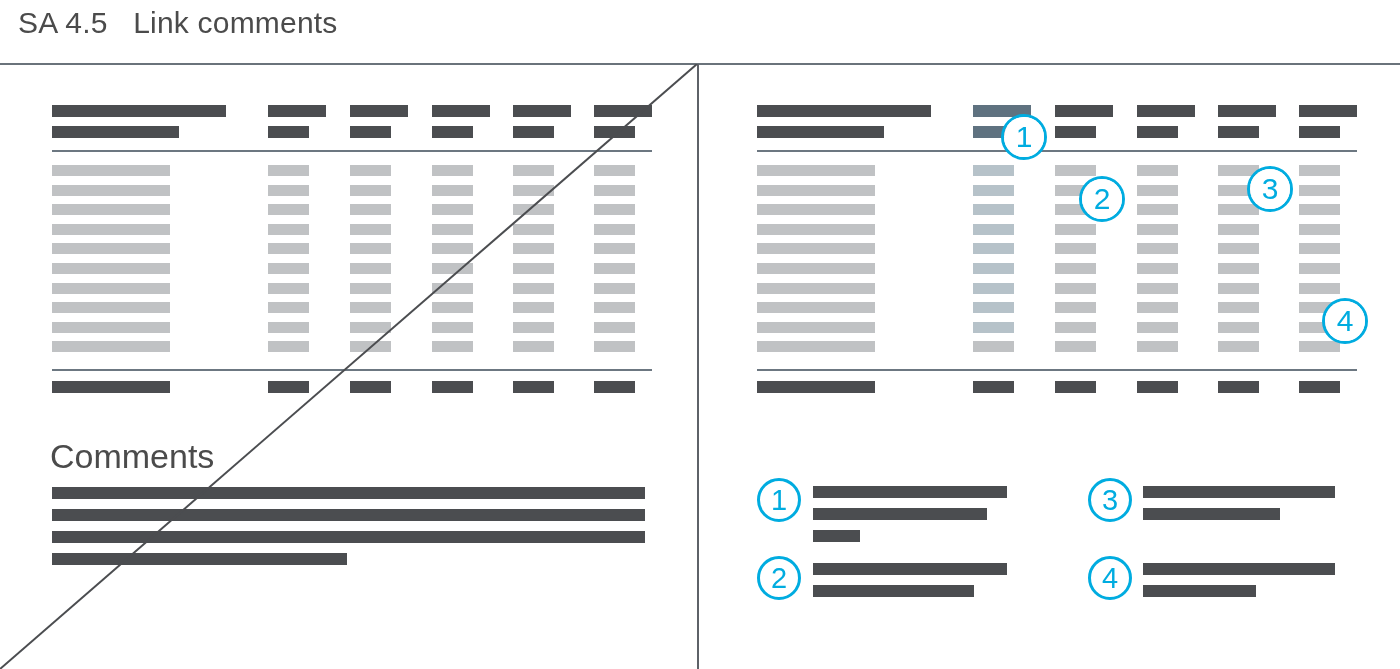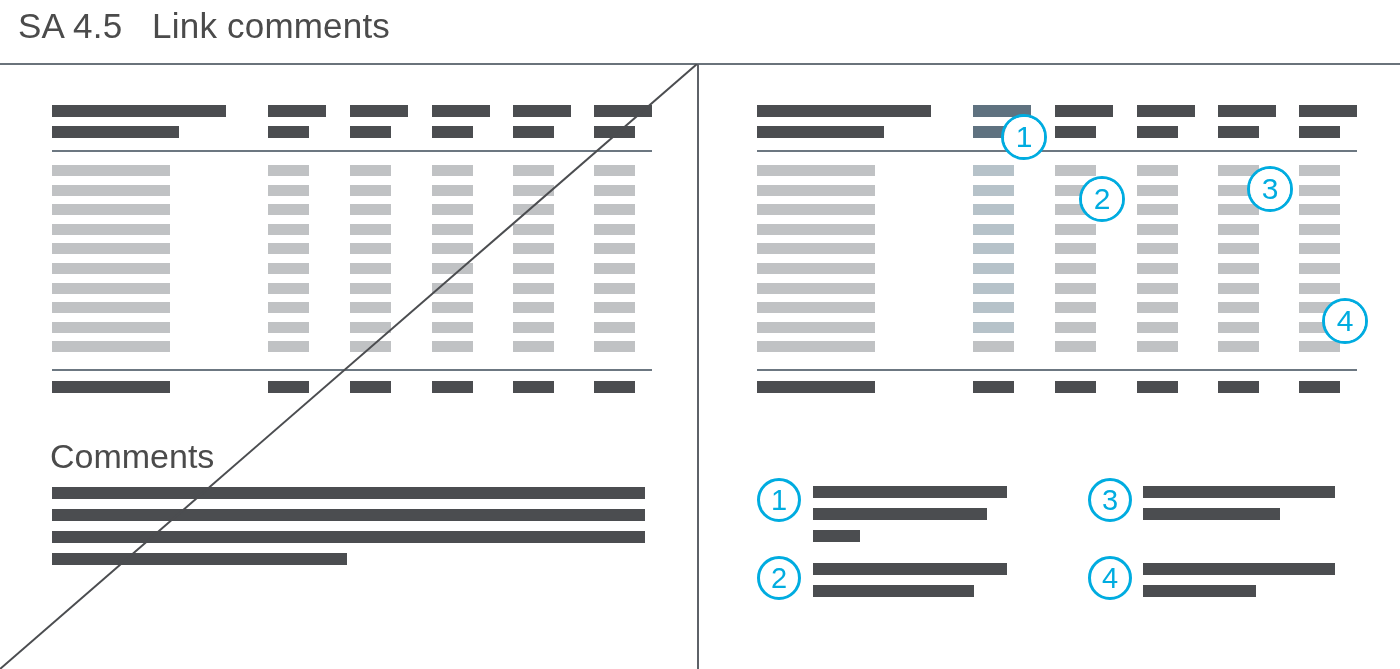--- a/index.html
+++ b/index.html
@@ -8,21 +8,21 @@
     font-family:"Liberation Sans","DejaVu Sans",sans-serif;
     -webkit-font-smoothing:antialiased;
   }
 
   
   #header{
     position:absolute;left:0;top:0;width:1400px;height:64px;
   }
   #header-title{
     position:absolute;left:18px;top:6px;
-    font-size:35px;font-weight:400;color:#4b4b4b;
+    font-size:30px;font-weight:400;color:#4b4b4b;
     letter-spacing:0.2px;white-space:pre;
   }
   #header-rule{
     position:absolute;left:0;top:63px;width:1400px;height:2px;
     background:#6a737b;
   }
 
   
   #divider{
     position:absolute;left:697px;top:64px;width:2px;height:605px;

